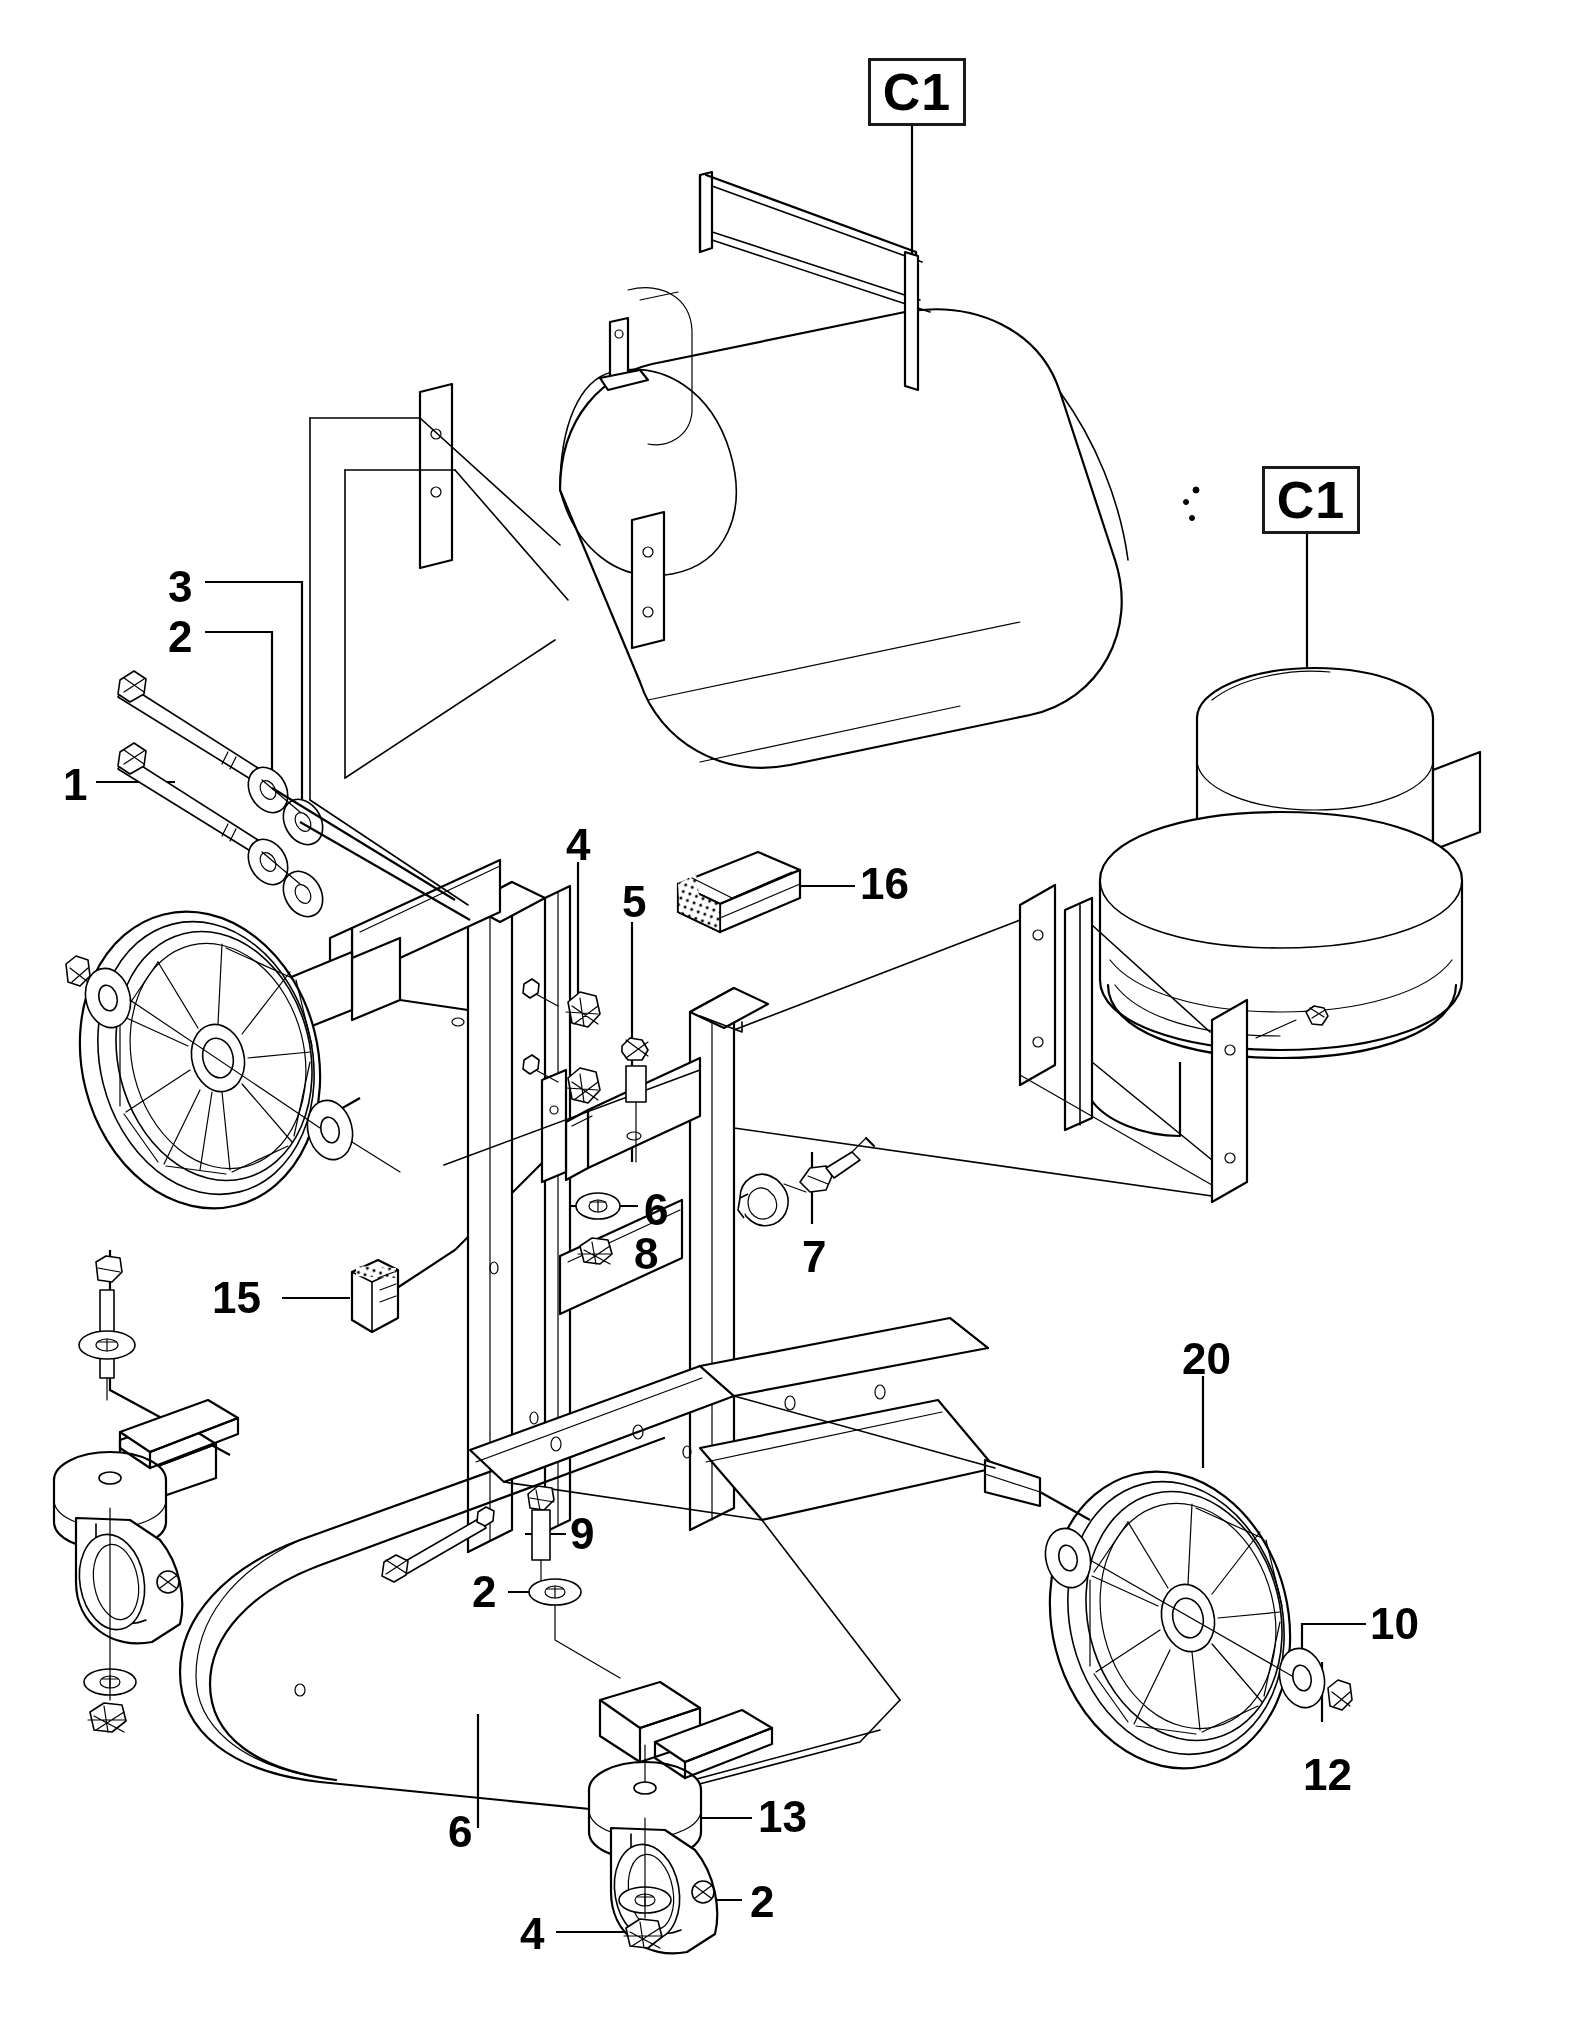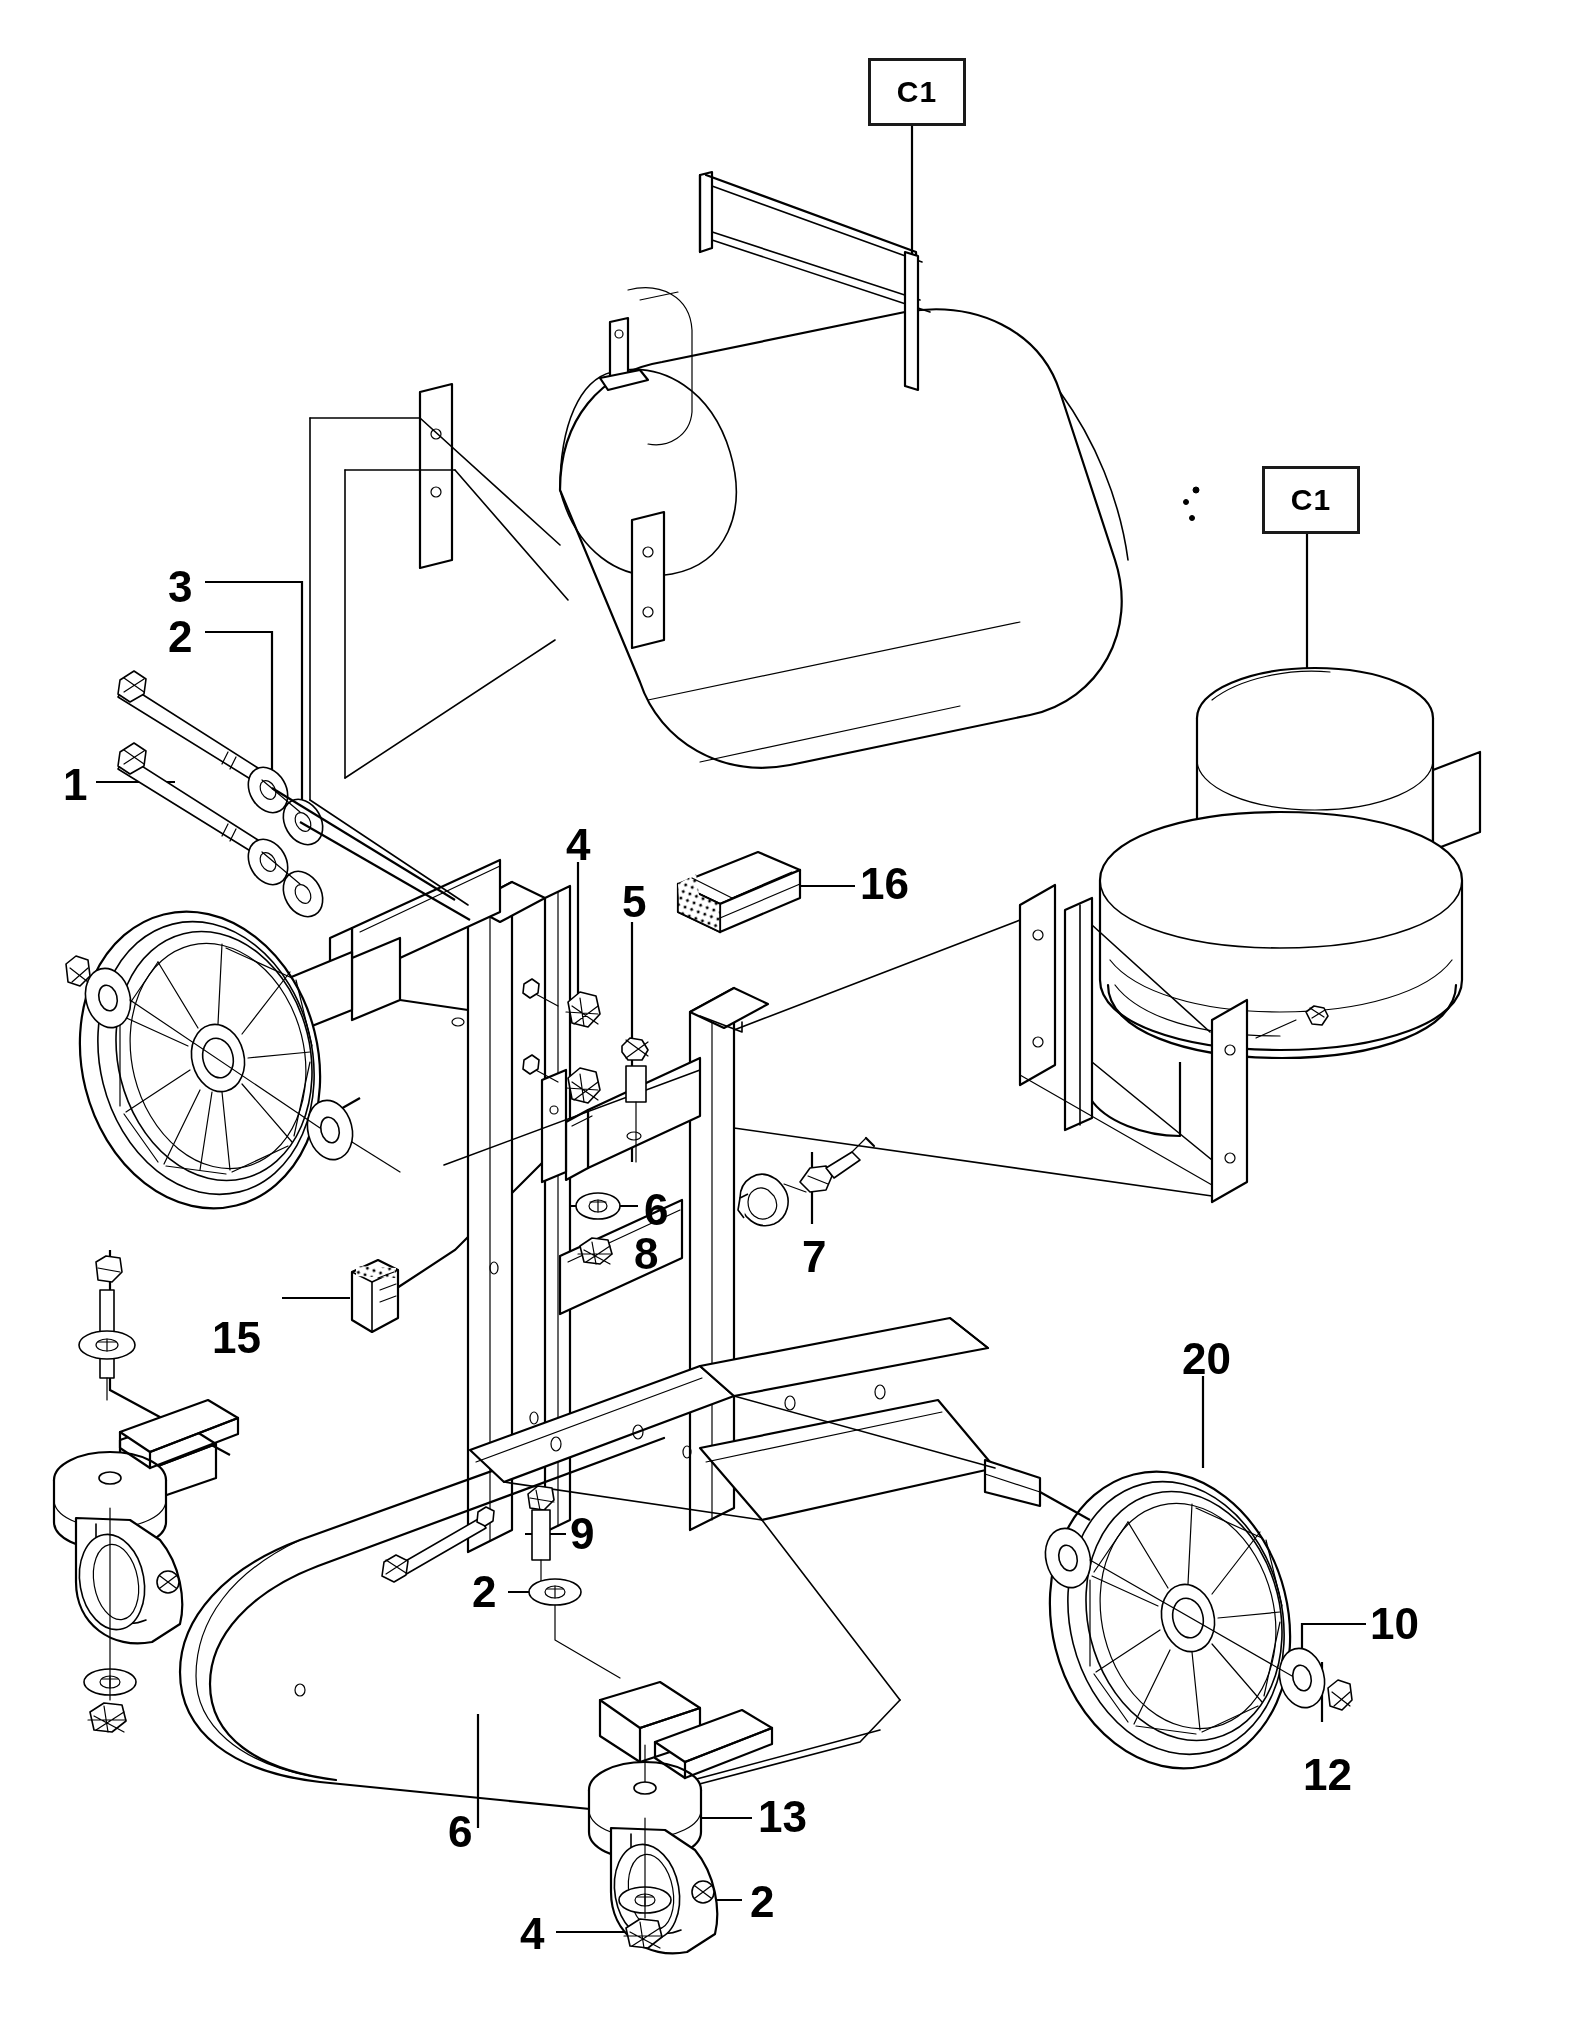--- a/index.html
+++ b/index.html
@@ -37,21 +37,21 @@
   }
   .ref-box {
     position: absolute;
     border: 3px solid #1a1a1a;
     background: #ffffff;
     display: flex;
     align-items: center;
     justify-content: center;
     font-family: "Liberation Sans", sans-serif;
     font-weight: bold;
-    font-size: 30px;
+    font-size: 52px;
     color: #000000;
     letter-spacing: 1px;
   }
 </style>
 </head>
 <body>
 
 <div id="diagram-root">
 
   <svg id="diagram-svg" viewBox="0 0 1575 2024" xmlns="http://www.w3.org/2000/svg">
@@ -629,21 +629,21 @@
 
   <div class="callout-number" style="left:168px; top:565px;">3</div>
   <div class="callout-number" style="left:168px; top:615px;">2</div>
   <div class="callout-number" style="left:63px;  top:763px;">1</div>
   <div class="callout-number" style="left:566px; top:823px;">4</div>
   <div class="callout-number" style="left:622px; top:880px;">5</div>
   <div class="callout-number" style="left:860px; top:862px;">16</div>
   <div class="callout-number" style="left:644px; top:1188px;">6</div>
   <div class="callout-number" style="left:634px; top:1232px;">8</div>
   <div class="callout-number" style="left:802px; top:1235px;">7</div>
-  <div class="callout-number" style="left:212px; top:1276px;margin-top:40px;">15</div>
+  <div class="callout-number" style="left:212px; top:1276px;">15</div>
   <div class="callout-number" style="left:1182px; top:1337px;">20</div>
   <div class="callout-number" style="left:570px; top:1512px;">9</div>
   <div class="callout-number" style="left:472px; top:1570px;">2</div>
   <div class="callout-number" style="left:1370px; top:1602px;text-align:right;">10</div>
   <div class="callout-number" style="left:1303px; top:1733px;margin-top:20px;">12</div>
   <div class="callout-number" style="left:758px; top:1795px;">13</div>
   <div class="callout-number" style="left:448px; top:1810px;">6</div>
   <div class="callout-number" style="left:750px; top:1880px;">2</div>
   <div class="callout-number" style="left:520px; top:1912px;">4</div>
 

